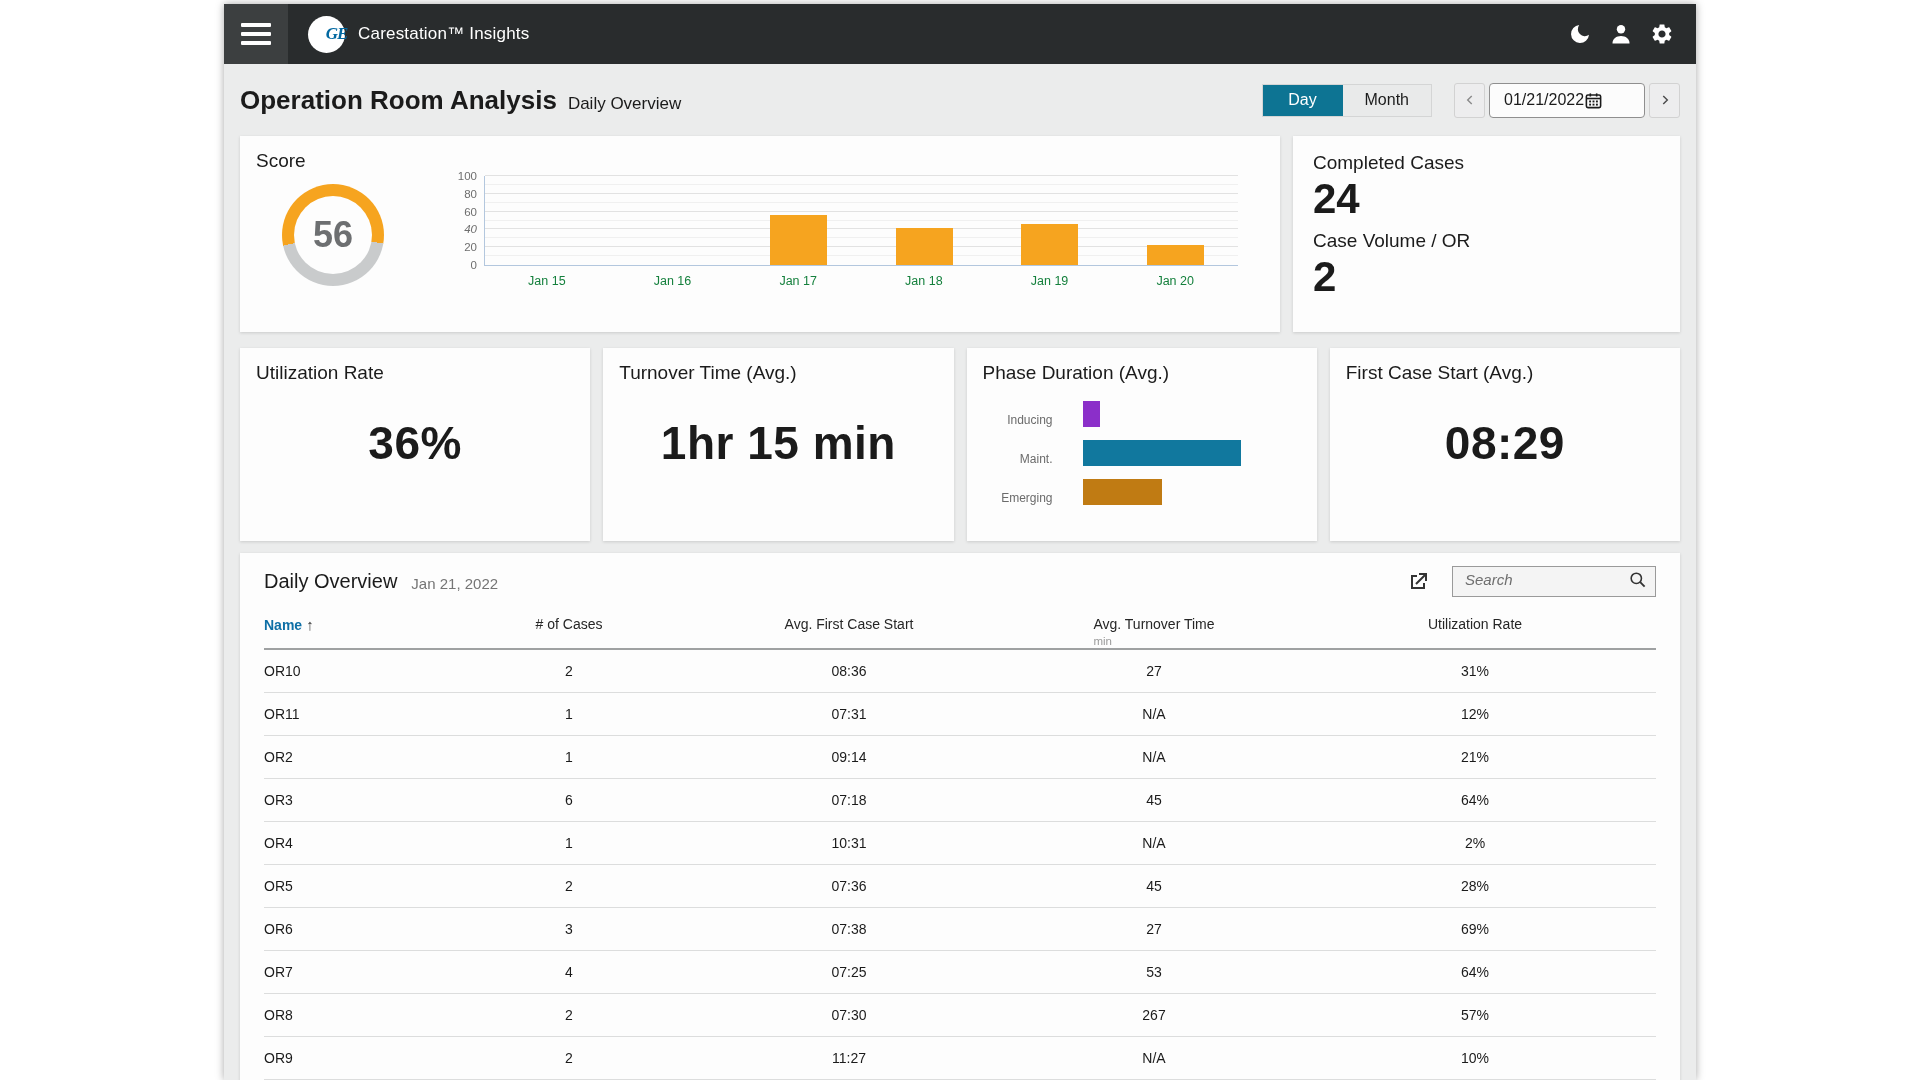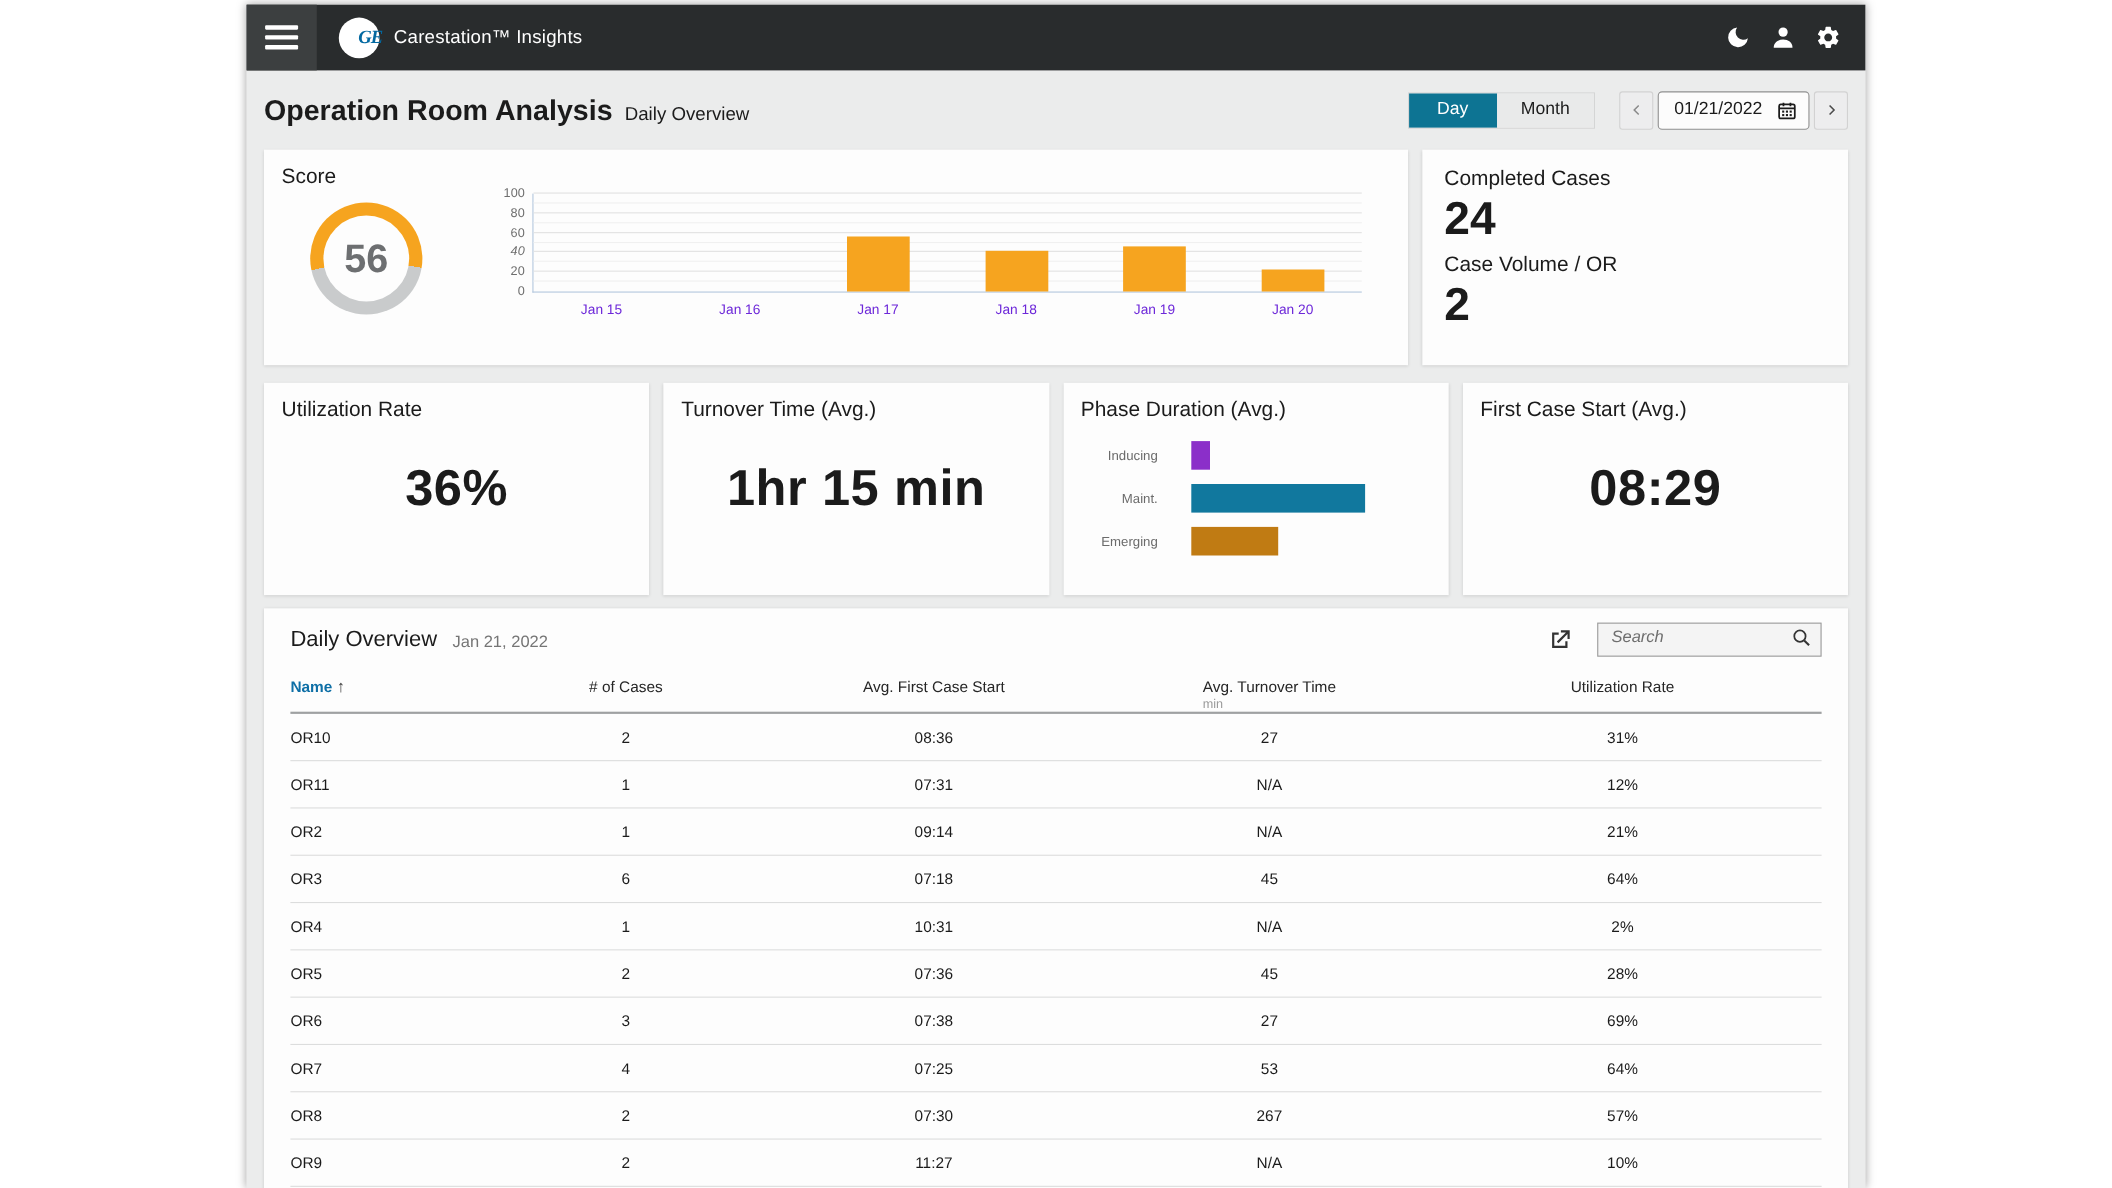--- a/index.html
+++ b/index.html
@@ -28,22 +28,22 @@
   .page-title { font-size:26px; font-weight:bold; }
   .page-subtitle { font-size:17px; margin-left:11px; padding-top:7px; }
   .header-controls { margin-left:auto; display:flex; align-items:center; }
   .toggle { display:flex; height:33px; border:1px solid #d4d5d5; }
   .toggle .tbtn { min-width:80px; padding:0 22px; font-size:16px; display:flex; align-items:center;
                   justify-content:center; cursor:pointer; background:#e9eaea; color:#1b1b1b; border:none; }
   .toggle .tbtn.active { background:#0d7493; color:#ffffff; }
   .date-nav { display:flex; align-items:center; margin-left:22px; }
   .nav-btn { width:31px; height:35px; background:#ededee; border:1px solid #d2d2d2; border-radius:3px;
              display:flex; align-items:center; justify-content:center; cursor:pointer; }
-  .date-box { width:138px; height:35px; background:#fcfcfc; border:1px solid #8f8f8f; border-radius:4px;
-              margin:0 4px; display:flex; align-items:center; justify-content:space-between;
+  .date-box { width:156px; height:35px; background:#fcfcfc; border:1px solid #8f8f8f; border-radius:4px;
+              margin:0 4px; display:flex; align-items:center; 
               padding:0 10px 0 14px; cursor:pointer; }
   .date-box .date-text { font-size:16px; }
 
   
   .content { padding:0 16px; }
   .card { background:#fdfdfd; box-shadow:0 1px 3px rgba(0,0,0,.14); }
   .card-title { font-size:19px; }
 
   .row1 { display:flex; gap:13px; }
   .score-card { flex:1; height:196px; display:flex; padding:14px 16px; }
@@ -55,32 +55,32 @@
   .gauge-value { font-size:36px; font-weight:bold; color:#6d6f71; }
 
   .score-chart { flex:1; margin:26px 26px 0 46px; position:relative; }
   .plot { position:relative; height:90px; border-left:1px solid #b3c7de; border-bottom:1px solid #b3c7de; }
   .gridline { position:absolute; left:0; right:0; height:1px; }
   .ytick { position:absolute; left:-44px; width:36px; text-align:right; font-size:11.5px; color:#6e6e6e; }
   .bars { position:absolute; inset:0; display:flex; }
   .bar-slot { flex:1; display:flex; align-items:flex-end; justify-content:center; }
   .vbar { width:57px; }
   .xlabels { display:flex; margin-top:8px; }
-  .xlabels div { flex:1; text-align:center; font-size:12.5px; color:#6d28d9; }
+  .xlabels div { flex:1; text-align:center; font-size:12.5px; color:#15803d; }
 
   .completed-card { width:387px; height:196px; padding:16px 20px; }
   .kpi-label { font-size:19px; }
   .kpi-big { font-size:42px; font-weight:bold; line-height:1.2; }
 
   .row2 { display:flex; gap:13px; margin-top:16px; }
   .row2 .card { flex:1; height:193px; padding:14px 16px; }
   .kpi-value { font-size:46px; font-weight:bold; text-align:center; margin-top:32px; letter-spacing:.5px; }
 
   .phase-rows { margin-top:17px; }
-  .prow { display:flex; align-items:center; height:26px; margin-bottom:13px;gap:16px; }
+  .prow { display:flex; align-items:flex-end; height:26px; margin-bottom:13px;gap:16px; }
   .plabel { width:70px; text-align:right; margin-right:14px; font-size:12px; color:#6b6b6b; }
   .hbar { height:26px; }
 
   
   .table-card { margin-top:12px; padding:0 24px; height:545px; }
   .table-head { display:flex; align-items:center; padding-top:13px; }
   .table-title { font-size:20px; }
   .table-date { font-size:15px; color:#757575; margin-left:14px; padding-top:3px; }
   .table-tools { margin-left:auto; display:flex; align-items:center; gap:22px; }
   .search-box { width:204px; height:31px; background:#f4f4f4; border:1px solid #9a9a9a;

